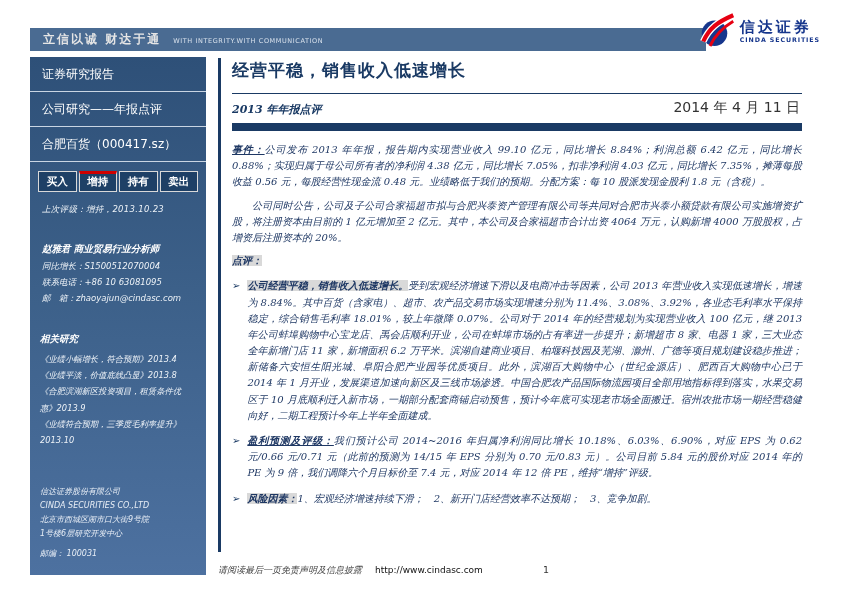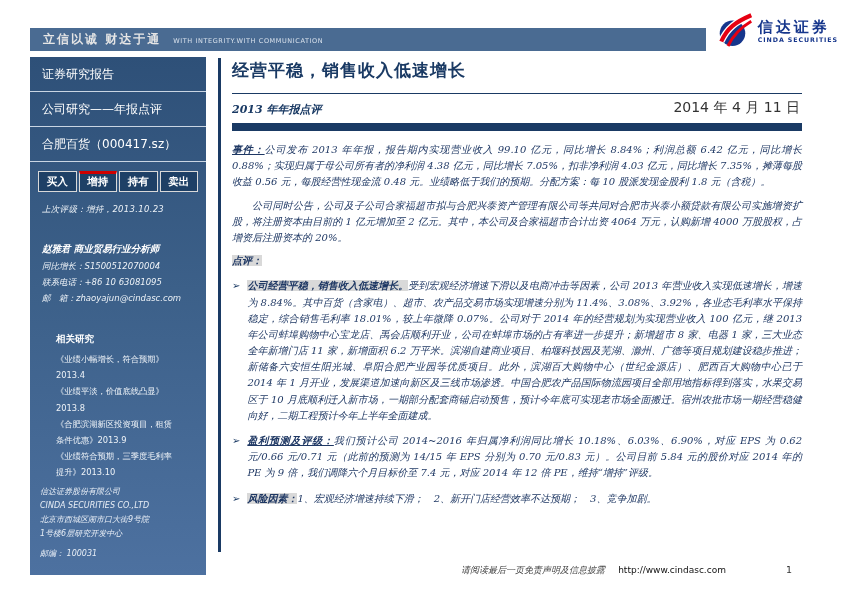--- a/index.html
+++ b/index.html
@@ -6,39 +6,39 @@
   html,body { background:#fff; }
   body { font-family:"DejaVu Sans","Liberation Sans",sans-serif; }
   .page { position:relative; width:842px; height:595px; background:#ffffff; overflow:hidden; }
 
   
   .banner { position:absolute; left:30px; top:28px; width:676px; height:23px;
             background:#4a6b92; display:flex; align-items:center; padding-left:13px; }
   .slogan-cn { color:#e5e5e5; font-weight:bold; font-size:12px; letter-spacing:2px; }
   .slogan-en { color:#d8e1ec; font-size:6.5px; letter-spacing:.6px; margin-left:12px; margin-top:2px; }
 
-  .logo { position:absolute; right:4px; top:13px; display:flex; align-items:center; gap:6px; }
+  .logo { position:absolute; right:22px; top:13px; display:flex; align-items:center; gap:6px; }
   .logo-icon svg { display:block; }
   .logo-cn { color:#16368c; font-weight:bold; font-size:15px; letter-spacing:3px; line-height:1.1; }
   .logo-en { color:#16368c; font-weight:bold; font-size:6.3px; letter-spacing:.9px; }
 
   
   .sidebar { position:absolute; left:30px; top:57px; width:176px; height:518px;
              background:linear-gradient(180deg,#2e5078 0%,#3c6089 45%,#4d71a0 100%);
              color:#fff; display:flex; flex-direction:column; }
   .sb-item { padding:9px 12px 8px; font-size:12px; color:#fff;
              border-bottom:1px solid #c9d5e3; }
   .ratings { display:grid; grid-template-columns:repeat(4,1fr); gap:2px; margin:9px 8px 4px; }
   .rating-btn { font-size:10.5px; font-weight:bold; color:#fff; background:#1e4066;
                 border:1px solid #d9d9d9; text-align:center; padding:3px 0 2px; cursor:pointer; }
   .rating-btn.active { border-top:3px solid #cf0000; padding-top:1px; }
   .last-rating { font-size:8.5px; font-style:italic; color:#eef3f8; padding:8px 12px; letter-spacing:.3px; }
   .analyst { margin-top:16px; padding:0 12px; font-size:8.5px; font-style:italic; line-height:1.9; color:#eef3f8; }
   .analyst-name { font-size:9.5px; font-weight:bold; color:#fff; }
-  .related { margin-top:24px; padding:0 26px; font-size:8.3px; line-height:1.95; color:#eef3f8; }
+  .related { margin-top:24px; padding:0 10px; font-size:8.3px; font-style:italic; line-height:1.95; color:#eef3f8; }
   .related-title { font-size:9.5px; font-weight:bold; color:#fff; margin-bottom:2px; }
   .address { margin-top:auto; padding:0 10px 14px; font-size:8px; font-style:italic; line-height:1.75; color:#e8eef6; }
   .postcode { margin-top:6px; }
 
   
   .content { position:absolute; left:218px; top:58px; width:584px; height:494px;
              border-left:3px solid #1a3a64; padding-left:11px; }
   .title { font-size:17px; font-weight:bold; color:#1a3a64; letter-spacing:1px; margin:1px 0 11px; }
   .thin-rule { border:none; border-top:1.5px solid #1a3a64; margin:0 0 5px; }
   .subrow { display:flex; justify-content:space-between; align-items:flex-end; padding-right:2px; }
@@ -52,21 +52,21 @@
   .indent { text-indent:2em; }
   .lbl-underline { font-weight:bold; text-decoration:underline; }
   .hl { background:#d9d9d9; }
   .bold { font-weight:bold;font-style:italic; }
   .bullet { display:flex; gap:7px; margin:9px 0; }
   .arrow { color:#1a3a64; font-size:10px; line-height:1.62; flex:0 0 auto; }
   .bullet .para { margin:0; flex:1; }
 
   
   .footer { position:absolute; left:218px; top:558px; width:584px;
-            display:flex; justify-content:flex-end; align-items:baseline; gap:60px; }
+            display:flex; align-items:baseline; gap:60px; }
   .disclaimer { font-size:9px; font-style:italic; color:#444;
                 font-family:"DejaVu Serif","Liberation Serif",serif; }
   .footer-url { font-size:9px; color:#111; margin-left:8px; font-style:normal;
                 font-family:"DejaVu Sans","Liberation Sans",sans-serif; text-decoration:none; }
   .page-num { font-size:9.5px; color:#333; padding-right:10px; }
 </style>
 </head>
 <body>
 
 <div class="page">

